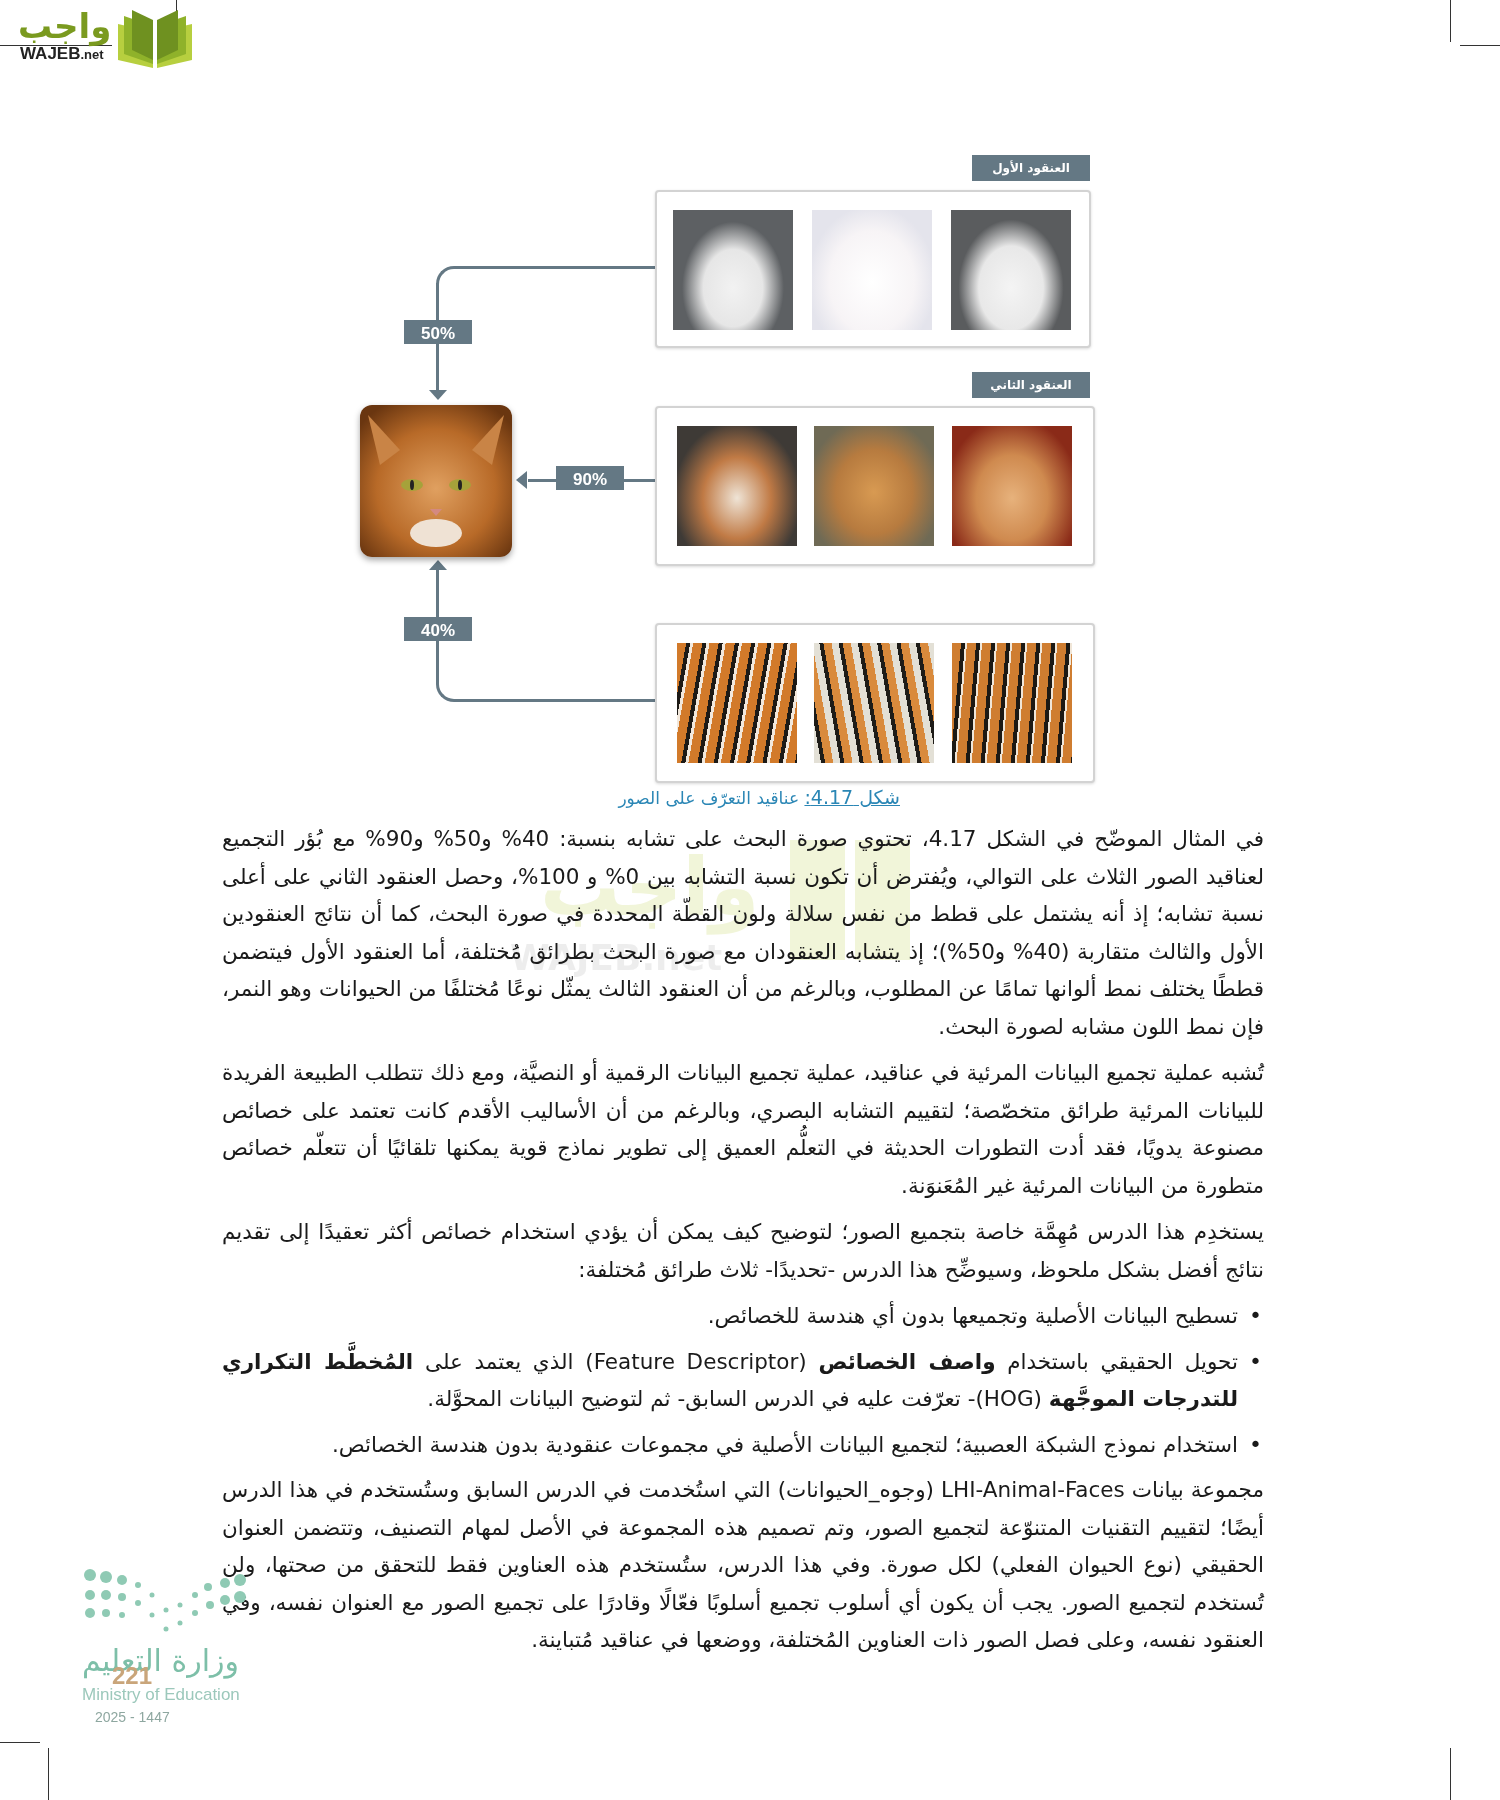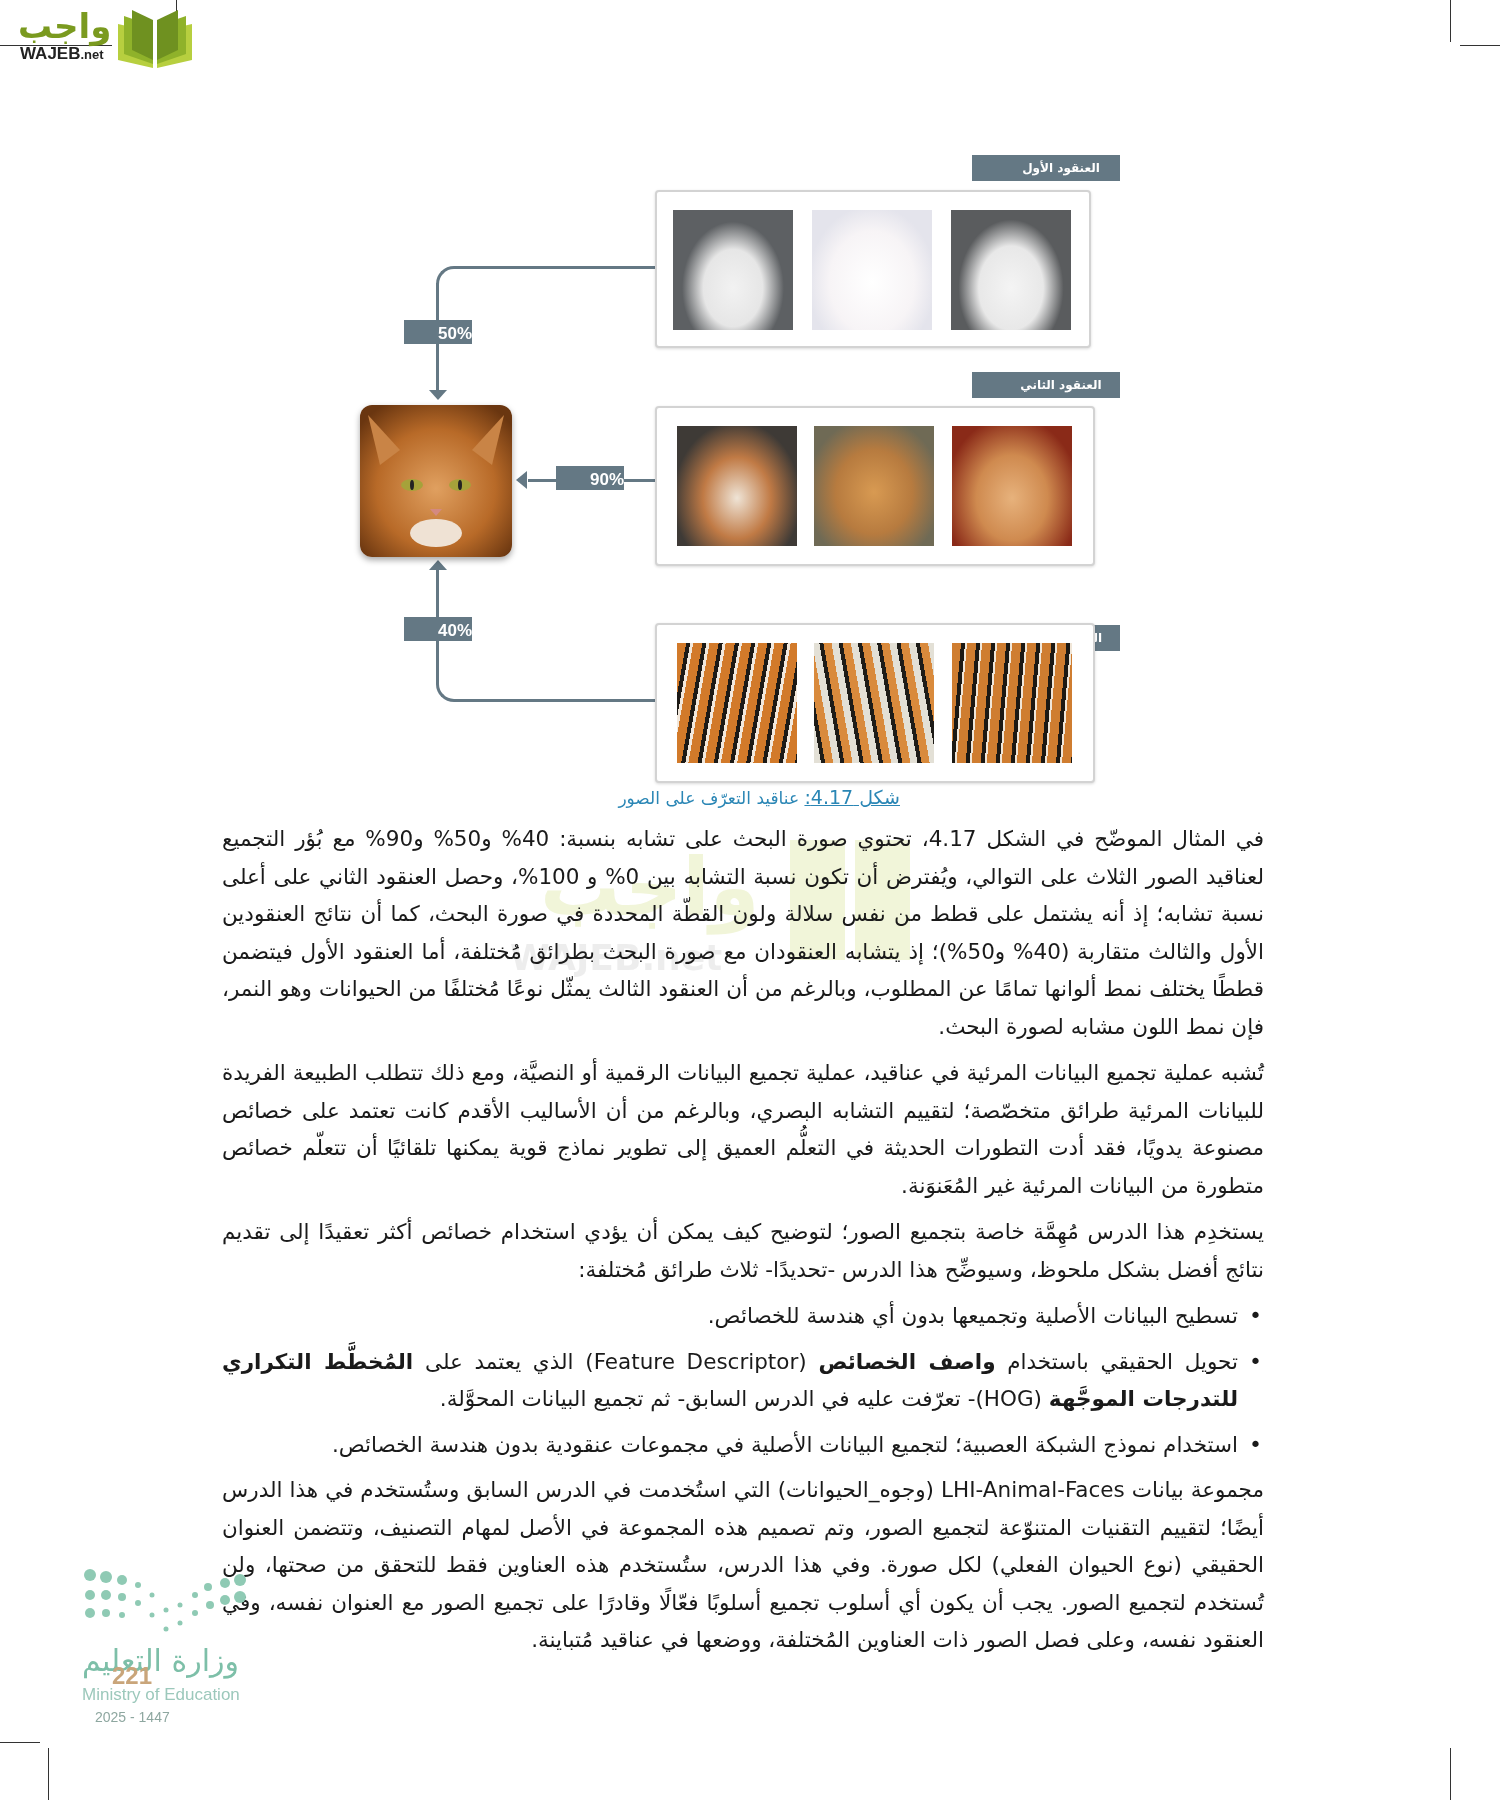--- a/index.html
+++ b/index.html
@@ -5,24 +5,24 @@
   html, body { margin:0; padding:0; }
   body { width:1500px; height:1800px; background:#ffffff; position:relative; overflow:hidden; font-family:"DejaVu Sans", sans-serif; }
   .crop-mark { position:absolute; background:#333; }
   .logo { position:absolute; left:8px; top:6px; width:180px; height:60px; }
   .logo-ar { position:absolute; left:10px; top:0; font-size:34px; font-weight:bold; color:#7a9a1f; direction:rtl; }
   .logo-en { position:absolute; left:12px; top:38px; font-size:17px; font-weight:bold; color:#222; font-family:"Liberation Sans", sans-serif; }
   .logo-en span { font-size:13px; }
   .logo-book { position:absolute; left:108px; top:4px; width:78px; height:58px; }
 
   .diagram { position:absolute; left:0; top:0; width:1500px; height:800px; }
-  .cluster-label { position:absolute; background:#647884; color:#fff; font-size:12px; font-weight:bold; text-align:center; height:26px; line-height:26px; direction:rtl;padding-left:30px; }
+  .cluster-label { position:absolute; background:#647884; color:#fff; font-size:12px; font-weight:bold; text-align:center; height:26px; line-height:26px; direction:rtl; }
   .cluster-box { position:absolute; background:#fff; border:2px solid #d3d3d3; border-radius:4px; box-shadow:0 1px 3px rgba(0,0,0,0.15); }
   .thumb { position:absolute; width:120px; height:120px; top:18px; overflow:hidden; }
-  .pct { position:absolute; background:#647884; color:#fff; font-size:17px; font-weight:bold; text-align:right; width:68px; height:24px; line-height:28px; font-family:"Liberation Sans", sans-serif; }
+  .pct { position:absolute; background:#647884; color:#fff; font-size:17px; font-weight:bold; text-align:center; width:68px; height:24px; line-height:28px; font-family:"Liberation Sans", sans-serif; }
   .line { position:absolute; background:#647884; }
   .query { position:absolute; left:360px; top:405px; width:152px; height:152px; border-radius:12px; overflow:hidden; box-shadow:0 3px 6px rgba(0,0,0,0.35); }
 
   .caption { position:absolute; left:600px; top:786px; width:300px; text-align:right; color:#2a86b5; font-size:17px; direction:rtl; }
   .caption b { font-weight:normal; font-size:19px;text-decoration:underline; }
 
   .text { position:absolute; left:222px; width:1042px; direction:rtl; text-align:justify; font-size:21.5px; line-height:37.5px; color:#1a1a1a; }
   .text p { margin:0 0 9px 0; text-align-last:right; }
   .bullets { list-style:none; margin:0 0 6px 0; padding:0; }
   .bullets li { position:relative; padding-right:26px; margin-bottom:8px; }
@@ -130,21 +130,21 @@
   <text x="40" y="95" font-size="80" fill="#c8d86a" font-family="DejaVu Sans, sans-serif" font-weight="bold">واجب</text>
   <text x="10" y="150" font-size="36" fill="#bbbbbb" font-family="DejaVu Sans, sans-serif" font-weight="bold">WAJEB.net</text>
 </svg>
 
 <div class="text" style="top:820px;">
   <p>في المثال الموضّح في الشكل 4.17، تحتوي صورة البحث على تشابه بنسبة: 40% و50% و90% مع بُؤر التجميع لعناقيد الصور الثلاث على التوالي، ويُفترض أن تكون نسبة التشابه بين 0% و 100%، وحصل العنقود الثاني على أعلى نسبة تشابه؛ إذ أنه يشتمل على قطط من نفس سلالة ولون القطّة المحددة في صورة البحث، كما أن نتائج العنقودين الأول والثالث متقاربة (40% و50%)؛ إذ يتشابه العنقودان مع صورة البحث بطرائق مُختلفة، أما العنقود الأول فيتضمن قططًا يختلف نمط ألوانها تمامًا عن المطلوب، وبالرغم من أن العنقود الثالث يمثّل نوعًا مُختلفًا من الحيوانات وهو النمر، فإن نمط اللون مشابه لصورة البحث.</p>
   <p>تُشبه عملية تجميع البيانات المرئية في عناقيد، عملية تجميع البيانات الرقمية أو النصيَّة، ومع ذلك تتطلب الطبيعة الفريدة للبيانات المرئية طرائق متخصّصة؛ لتقييم التشابه البصري، وبالرغم من أن الأساليب الأقدم كانت تعتمد على خصائص مصنوعة يدويًا، فقد أدت التطورات الحديثة في التعلُّم العميق إلى تطوير نماذج قوية يمكنها تلقائيًا أن تتعلّم خصائص متطورة من البيانات المرئية غير المُعَنوَنة.</p>
   <p>يستخدِم هذا الدرس مُهِمَّة خاصة بتجميع الصور؛ لتوضيح كيف يمكن أن يؤدي استخدام خصائص أكثر تعقيدًا إلى تقديم نتائج أفضل بشكل ملحوظ، وسيوضِّح هذا الدرس -تحديدًا- ثلاث طرائق مُختلفة:</p>
   <ul class="bullets">
     <li>تسطيح البيانات الأصلية وتجميعها بدون أي هندسة للخصائص.</li>
-    <li><span>تحويل الحقيقي باستخدام </span><span class="bold">واصف الخصائص</span><span> (Feature Descriptor) الذي يعتمد على </span><span class="bold">المُخطَّط التكراري للتدرجات الموجَّهة</span><span> (HOG)- تعرّفت عليه في الدرس السابق- ثم تجميع البيانات المحوَّلة.</span></li>
+    <li><span>تحويل الحقيقي باستخدام </span><span class="bold">واصف الخصائص</span><span> (Feature Descriptor) الذي يعتمد على </span><span class="bold">المُخطَّط التكراري للتدرجات الموجَّهة</span><span> (HOG)- تعرّفت عليه في الدرس السابق- ثم لتوضيح البيانات المحوَّلة.</span></li>
     <li>استخدام نموذج الشبكة العصبية؛ لتجميع البيانات الأصلية في مجموعات عنقودية بدون هندسة الخصائص.</li>
   </ul>
   <p>مجموعة بيانات LHI-Animal-Faces (وجوه_الحيوانات) التي استُخدمت في الدرس السابق وستُستخدم في هذا الدرس أيضًا؛ لتقييم التقنيات المتنوّعة لتجميع الصور، وتم تصميم هذه المجموعة في الأصل لمهام التصنيف، وتتضمن العنوان الحقيقي (نوع الحيوان الفعلي) لكل صورة. وفي هذا الدرس، ستُستخدم هذه العناوين فقط للتحقق من صحتها، ولن تُستخدم لتجميع الصور. يجب أن يكون أي أسلوب تجميع أسلوبًا فعّالًا وقادرًا على تجميع الصور مع العنوان نفسه، وفي العنقود نفسه، وعلى فصل الصور ذات العناوين المُختلفة، ووضعها في عناقيد مُتباينة.</p>
 </div>
 
 <div class="moe">
   <svg width="180" height="75" viewBox="0 0 180 75" style="position:absolute;left:0;top:0;">
     <g fill="#8fcab4">
       <circle cx="10" cy="10" r="6"></circle>
         <circle cx="26" cy="12" r="6"></circle>

